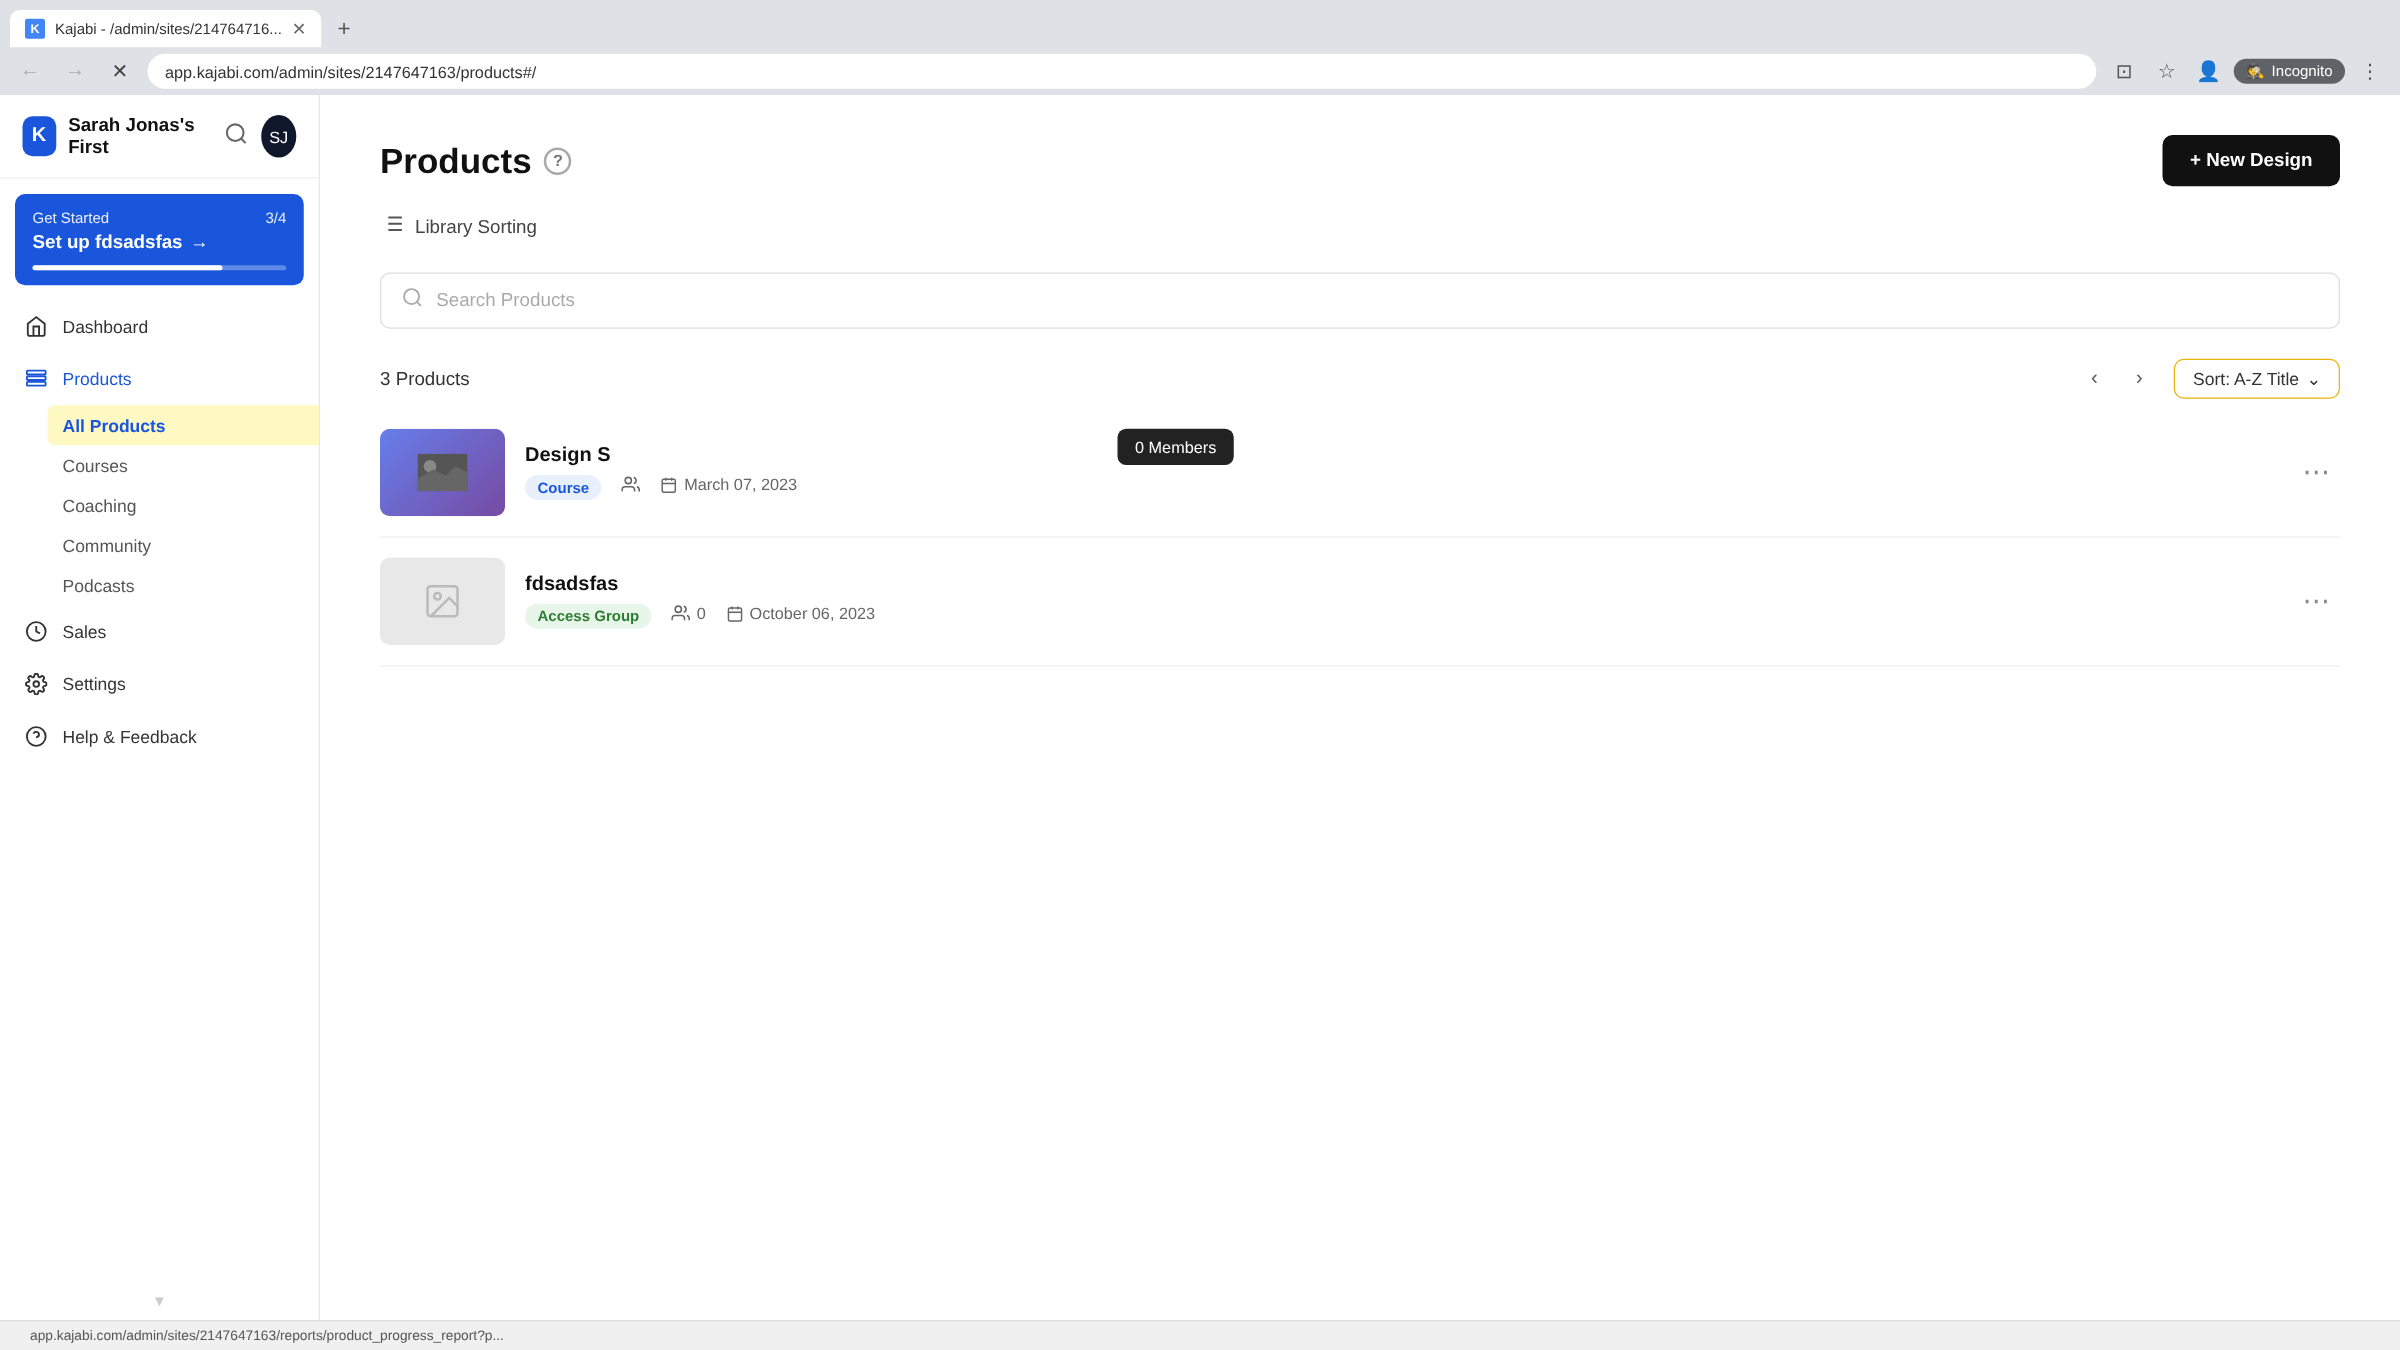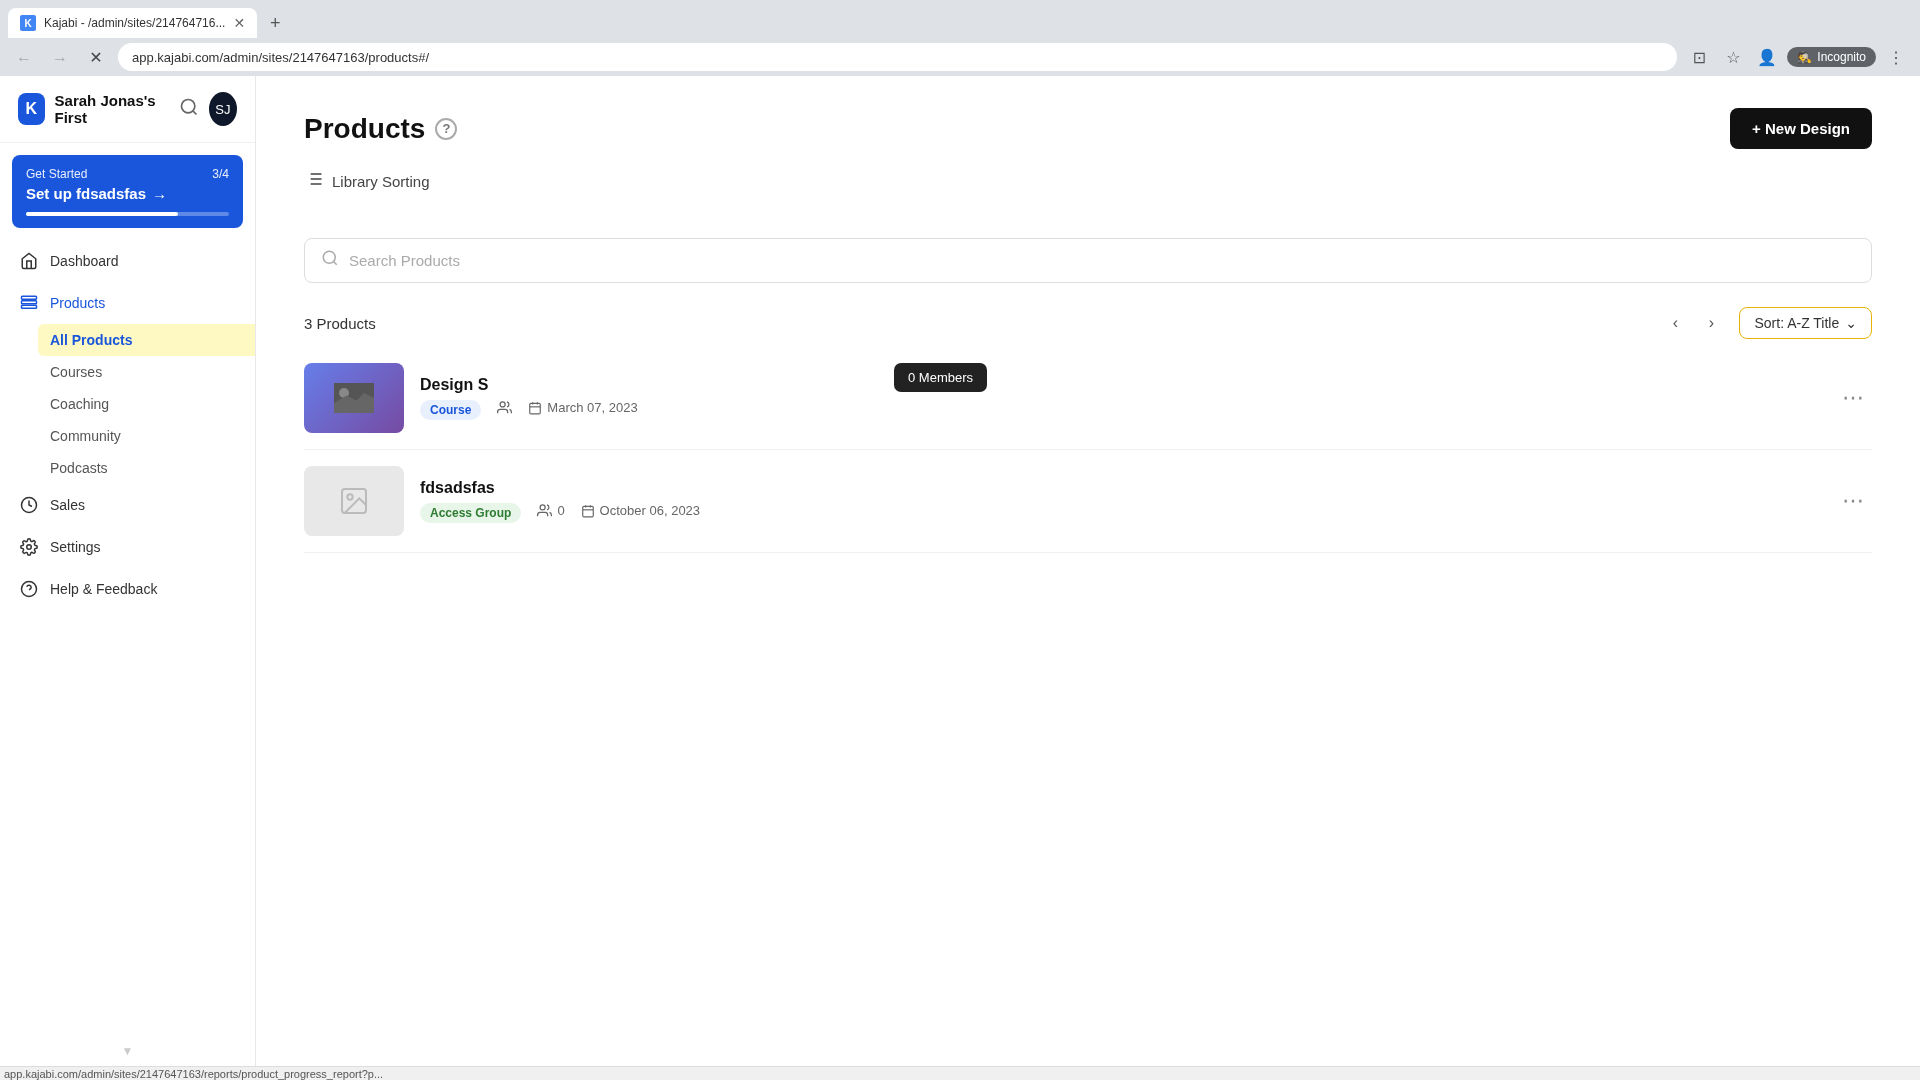--- a/index.html
+++ b/index.html
@@ -49,21 +49,21 @@
     
     .main { flex: 1; background: white; overflow-y: auto; display: flex; flex-direction: column; }
     .main-header { display: flex; align-items: center; justify-content: space-between; padding: 32px 48px 20px; }
     .page-title-row { display: flex; align-items: center; gap: 10px; }
     .page-title { font-size: 28px; font-weight: 700; color: #111; }
     .help-icon { width: 22px; height: 22px; border-radius: 50%; border: 2px solid #aaa; display: flex; align-items: center; justify-content: center; color: #777; font-size: 13px; font-weight: 600; cursor: pointer; }
     .new-product-btn { background: #111; color: white; border: none; border-radius: 8px; padding: 12px 22px; font-size: 15px; font-weight: 600; cursor: pointer; display: flex; align-items: center; gap: 8px; }
     .library-sorting { display: flex; align-items: center; gap: 8px; padding: 0 48px 16px; color: #444; font-size: 15px; font-weight: 500; cursor: pointer; }
     .library-sorting-icon { color: #555; font-size: 18px; }
     .search-bar-wrap { margin: 8px 48px 16px; }
-    .search-bar { display: flex; align-items: center; gap: 10px; border: 1px solid #ddd; border-radius: 8px; padding: 10px 16px; background: white; margin-top: 20px; }
+    .search-bar { display: flex; align-items: center; gap: 10px; border: 1px solid #ddd; border-radius: 8px; padding: 10px 16px; background: white; }
     .search-bar input { border: none; outline: none; font-size: 15px; color: #333; width: 100%; }
     .search-bar input::placeholder { color: #aaa; }
     .search-icon { color: #888; font-size: 17px; }
     .products-bar { display: flex; align-items: center; justify-content: space-between; padding: 8px 48px; }
     .products-count { font-size: 15px; font-weight: 500; color: #333; }
     .products-bar-right { display: flex; align-items: center; gap: 12px; }
     .pagination-btns { display: flex; gap: 4px; }
     .pagination-btn { width: 32px; height: 32px; border-radius: 6px; display: flex; align-items: center; justify-content: center; color: #555; cursor: pointer; font-size: 16px; }
     .sort-dropdown { display: flex; align-items: center; gap: 6px; border: 1px solid #eab308; border-radius: 8px; padding: 7px 14px; font-size: 14px; color: #333; cursor: pointer; background: white; }
     .products-list { padding: 0 48px; }
@@ -77,21 +77,21 @@
     .badge-course { background: #e8f0fe; color: #1a56db; }
     .badge-access { background: #e8f5e9; color: #2e7d32; }
     .product-members { display: flex; align-items: center; gap: 5px; color: #666; font-size: 13px; }
     .product-date { display: flex; align-items: center; gap: 5px; color: #666; font-size: 13px; }
     .product-more { color: #888; font-size: 22px; cursor: pointer; padding: 8px; }
 
     
     .tooltip { position: absolute; background: #222; color: white; font-size: 13px; font-weight: 500; padding: 7px 14px; border-radius: 7px; white-space: nowrap; z-index: 100; top: 16px; left: 590px; }
 
     
-    .status-bar { background: #f0f0f0; border-top: 1px solid #ddd; padding: 4px 4px; font-size: 11px; color: #555; height: 14px; display: flex; align-items: center; flex-shrink: 0; }
+    .status-bar { background: #f0f0f0; border-top: 1px solid #ddd; padding: 4px 24px; font-size: 11px; color: #555; height: 24px; display: flex; align-items: center; flex-shrink: 0; }
 
     
     .avatar { width: 34px; height: 34px; border-radius: 50%; background: #0f172a; color: white; font-size: 13px; font-weight: 400; display: flex; align-items: center; justify-content: center; cursor: pointer; }
   </style>
 </head>
 <body>
 
 <div class="browser-chrome">
   <div class="browser-tabs">
     <div class="browser-tab">

